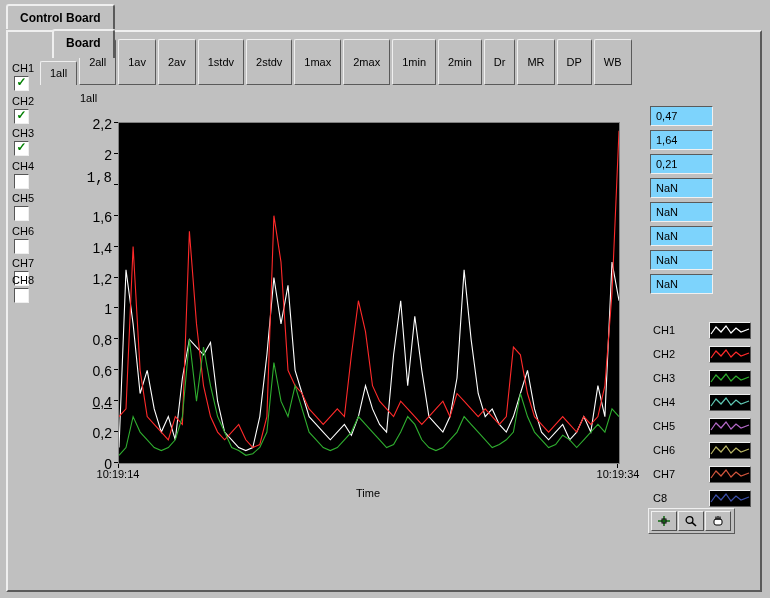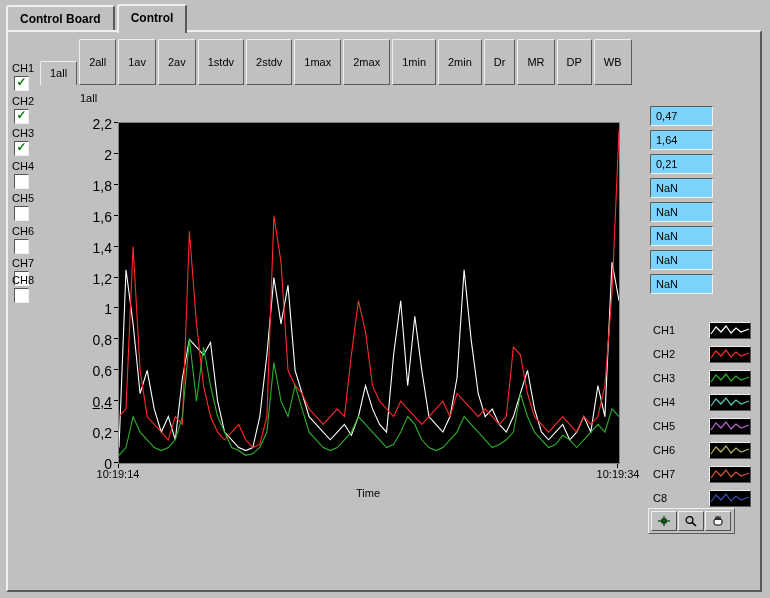--- a/index.html
+++ b/index.html
@@ -3,21 +3,21 @@
 <meta charset="utf-8">
 <style>
   html,body { margin:0; padding:0; }
   body { font-family:"Liberation Sans", sans-serif; }
   #app {
     position:relative; width:770px; height:598px;
     background:#c0c0c0; overflow:hidden;
     font-size:11px; color:#000;
   }
   
-  #main-tabs { position:absolute; left:6px; top:4px; display:flex; align-items:flex-end; z-index:5; }
+  #main-tabs { position:absolute; left:6px; top:4px; display:flex; align-items:flex-end; z-index:5;flex-direction:column; }
   .tab {
     position:relative; padding:5px 12px 4px 12px; margin-right:2px;
     background:#c0c0c0; font-weight:bold; font-size:12px;
     border-top:2px solid #efefef; border-left:2px solid #efefef; border-right:2px solid #5a5a5a;
     border-radius:3px 3px 0 0; cursor:default;
   }
   .tab.active { padding-bottom:8px; margin-bottom:-3px; z-index:6; }
   
   #page {
     position:absolute; left:6px; top:30px; width:756px; height:562px;
@@ -90,21 +90,21 @@
   }
   .pal-btn svg { display:block; }
 </style>
 </head>
 <body>
 
 <div id="app">
 
   <div id="main-tabs">
     <div class="tab">Control Board</div>
-    <div class="tab active">Control</div>
+    <div class="tab active">Board</div>
   </div>
 
   <div id="page"></div>
 
   <div id="sub-tabs">
     <div class="subtab active">1all</div>
     <div class="subtab">2all</div>
     <div class="subtab">1av</div>
     <div class="subtab">2av</div>
     <div class="subtab">1stdv</div>
@@ -151,21 +151,21 @@
     <span class="ch-label">CH8</span>
     <div class="cb"></div>
   </div>
 
   <span id="graph-title">1all</span>
   <div id="yticks">
       <div class="ytick" style="top: 116px;">2,2</div>
       <div class="ytickmark" style="top: 122px;"></div>
       <div class="ytick" style="top: 146.909px;">2</div>
       <div class="ytickmark" style="top: 152.909px;"></div>
-      <div class="ytick" style="top: 178px;">1,8</div>
+      <div class="ytick" style="top: 170px; font-family: Liberation Mono, monospace;">1,8</div>
       <div class="ytickmark" style="top: 183.818px;"></div>
       <div class="ytick" style="top: 208.727px;">1,6</div>
       <div class="ytickmark" style="top: 214.727px;"></div>
       <div class="ytick" style="top: 239.636px;">1,4</div>
       <div class="ytickmark" style="top: 245.636px;"></div>
       <div class="ytick" style="top: 270.545px;">1,2</div>
       <div class="ytickmark" style="top: 276.545px;"></div>
       <div class="ytick" style="top: 301.455px;">1</div>
       <div class="ytickmark" style="top: 307.455px;"></div>
       <div class="ytick" style="top: 332.364px;">0,8</div>

